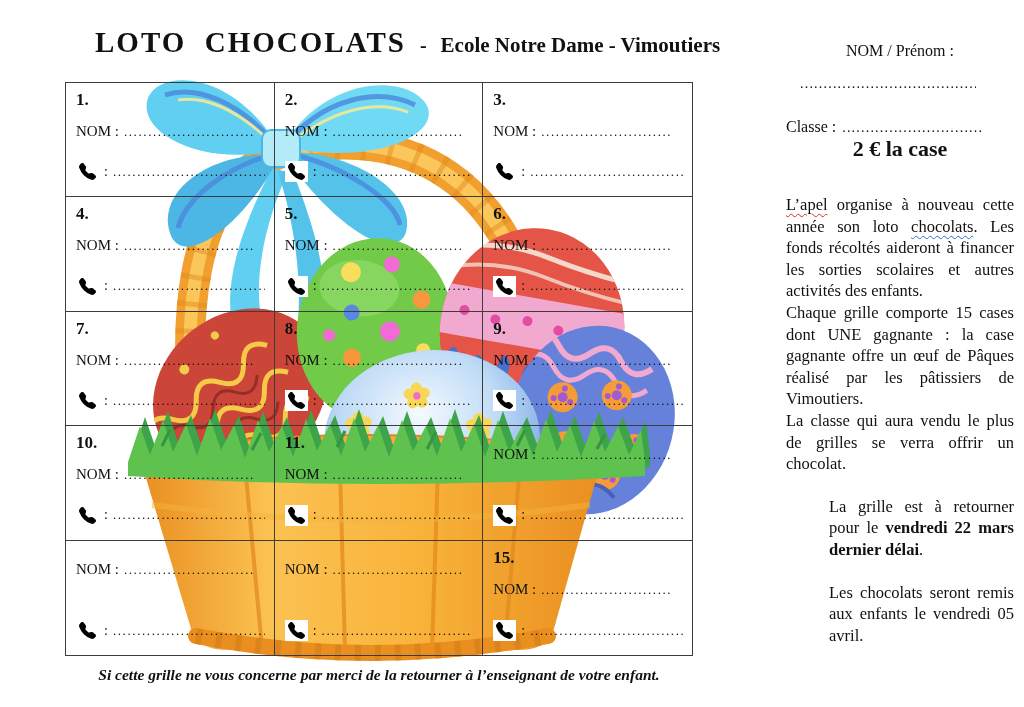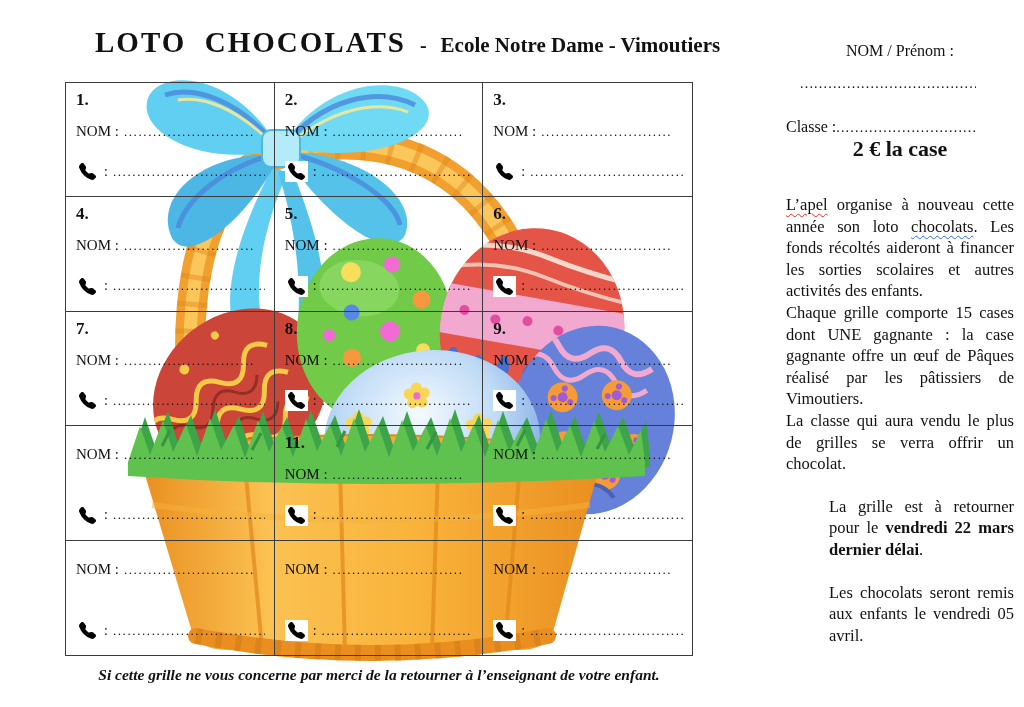--- a/index.html
+++ b/index.html
@@ -80,21 +80,21 @@
     z-index: 2;
   }
   .sb-name-label { text-align: center; font-size: 16px; }
   .sb-name-dots {
     margin-top: 16px; padding-left: 14px; width: 190px;
     font-size: 14px; letter-spacing: 1.2px;
     overflow: hidden; white-space: nowrap;
   }
   .sb-class-row {
     margin-top: 26px; font-size: 16px;
-    display: flex; align-items: baseline; 
+    display: flex; align-items: baseline; gap: 6px;
     white-space: nowrap; overflow: hidden;
   }
   .sb-class-dots { font-size: 14px; letter-spacing: 1.2px; overflow: hidden; }
   .sb-price { text-align: center; font-size: 22px; font-weight: 700; }
   .sb-paragraphs { margin-top: 32px; font-size: 16.5px; line-height: 21.6px; text-align: justify; }
   .sb-paragraphs p.gap { margin-top: 21px; margin-left: 43px; }
   .sb-paragraphs .b { font-weight: 700; }
   .u-red  { text-decoration: underline wavy #d93025 1px; text-underline-offset: 3px; }
   .u-blue { text-decoration: underline wavy #2b6bd4 1px; text-underline-offset: 3px; }
 </style>
@@ -406,20 +406,21 @@
       </div>
       <div class="phone-line">
         <span class="phone-ic"><svg viewBox="0 0 16 16" fill="#000">
             <path d="M1.885.511a1.745 1.745 0 0 1 2.61.163L6.29 2.98c.329.423.445.974.315 1.494l-.547 2.19a.678.678 0 0 0 .178.643l2.457 2.457a.678.678 0 0 0 .644.178l2.189-.547a1.745 1.745 0 0 1 1.494.315l2.306 1.794c.829.645.905 1.87.163 2.611l-1.034 1.034c-.74.74-1.846 1.065-2.877.702a18.634 18.634 0 0 1-7.01-4.42 18.634 18.634 0 0 1-4.42-7.009c-.362-1.03-.037-2.137.703-2.877L1.885.511z"></path>
           </svg></span>
         <span>:</span>
         <span class="dots">......................................</span>
       </div>
     </div>
     <div class="cell">
+      <div class="cell-number">10.</div>
       <div class="nom-line">
         <span>NOM :</span>
         <span class="dots">...........................</span>
       </div>
       <div class="phone-line">
         <span class="phone-ic"><svg viewBox="0 0 16 16" fill="#000">
             <path d="M1.885.511a1.745 1.745 0 0 1 2.61.163L6.29 2.98c.329.423.445.974.315 1.494l-.547 2.19a.678.678 0 0 0 .178.643l2.457 2.457a.678.678 0 0 0 .644.178l2.189-.547a1.745 1.745 0 0 1 1.494.315l2.306 1.794c.829.645.905 1.87.163 2.611l-1.034 1.034c-.74.74-1.846 1.065-2.877.702a18.634 18.634 0 0 1-7.01-4.42 18.634 18.634 0 0 1-4.42-7.009c-.362-1.03-.037-2.137.703-2.877L1.885.511z"></path>
           </svg></span>
         <span>:</span>
         <span class="dots">......................................</span>
@@ -472,20 +473,21 @@
       </div>
       <div class="phone-line">
         <span class="phone-ic"><svg viewBox="0 0 16 16" fill="#000">
             <path d="M1.885.511a1.745 1.745 0 0 1 2.61.163L6.29 2.98c.329.423.445.974.315 1.494l-.547 2.19a.678.678 0 0 0 .178.643l2.457 2.457a.678.678 0 0 0 .644.178l2.189-.547a1.745 1.745 0 0 1 1.494.315l2.306 1.794c.829.645.905 1.87.163 2.611l-1.034 1.034c-.74.74-1.846 1.065-2.877.702a18.634 18.634 0 0 1-7.01-4.42 18.634 18.634 0 0 1-4.42-7.009c-.362-1.03-.037-2.137.703-2.877L1.885.511z"></path>
           </svg></span>
         <span>:</span>
         <span class="dots">......................................</span>
       </div>
     </div>
     <div class="cell last-col last-row">
+      <div class="cell-number">15.</div>
       <div class="nom-line">
         <span>NOM :</span>
         <span class="dots">...........................</span>
       </div>
       <div class="phone-line">
         <span class="phone-ic"><svg viewBox="0 0 16 16" fill="#000">
             <path d="M1.885.511a1.745 1.745 0 0 1 2.61.163L6.29 2.98c.329.423.445.974.315 1.494l-.547 2.19a.678.678 0 0 0 .178.643l2.457 2.457a.678.678 0 0 0 .644.178l2.189-.547a1.745 1.745 0 0 1 1.494.315l2.306 1.794c.829.645.905 1.87.163 2.611l-1.034 1.034c-.74.74-1.846 1.065-2.877.702a18.634 18.634 0 0 1-7.01-4.42 18.634 18.634 0 0 1-4.42-7.009c-.362-1.03-.037-2.137.703-2.877L1.885.511z"></path>
           </svg></span>
         <span>:</span>
         <span class="dots">......................................</span>

